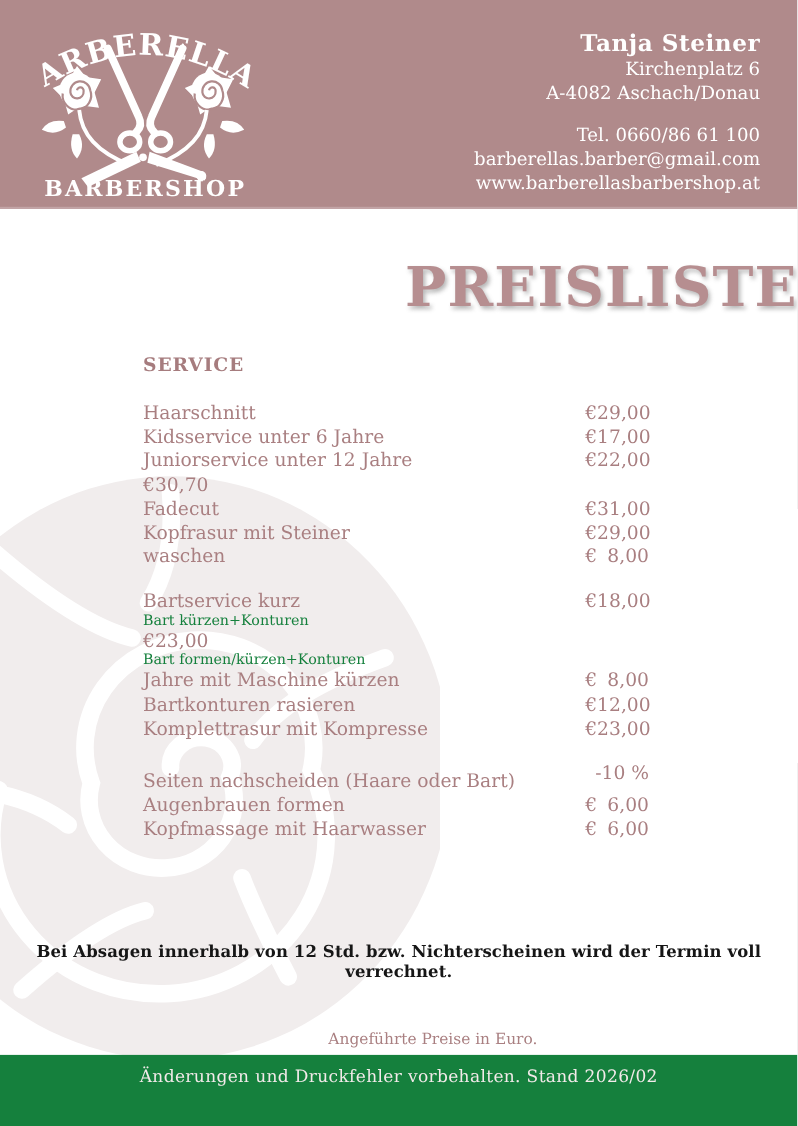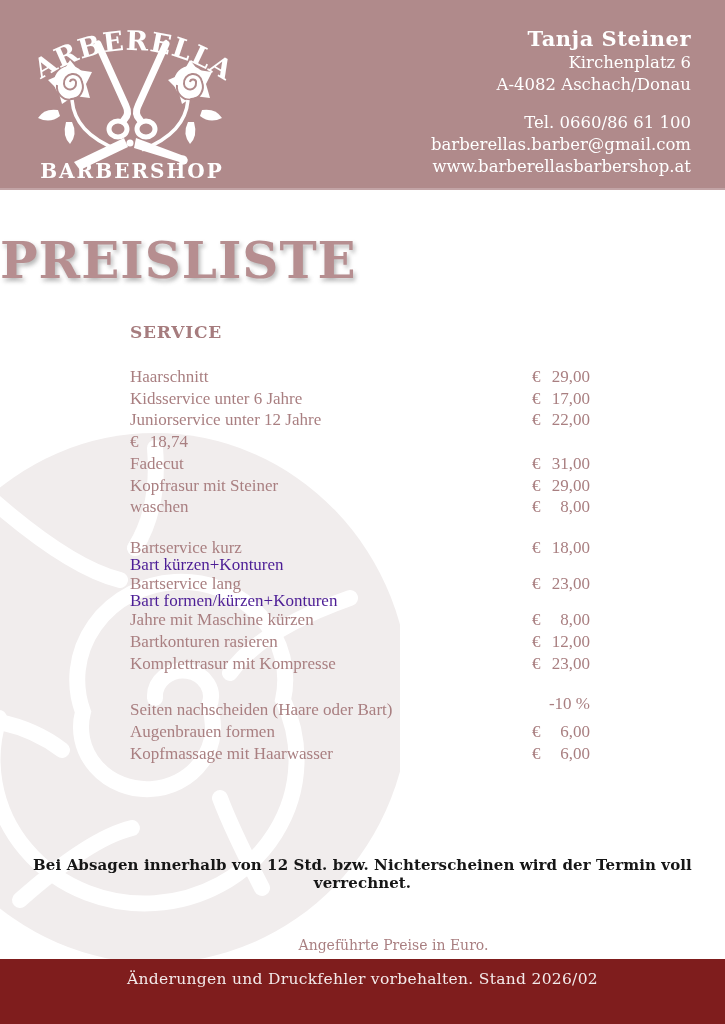--- a/index.html
+++ b/index.html
@@ -13,49 +13,49 @@
     position:absolute;top:0;left:0;right:0;height:190px;
     background:#b08a8b;border-bottom:2px solid #c2a4a6;box-sizing:border-box;
   }
   .logo{position:absolute;left:22px;top:10px;width:220px;height:172px;}
   .contact{position:absolute;right:34px;top:26px;text-align:right;color:#ffffff;}
   .contact .name{font-size:21px;font-weight:bold;letter-spacing:.5px;line-height:26px;}
   .contact .line{font-size:16.5px;line-height:22px;}
   .contact .gap{height:16px;}
   
   .title{
-    position:absolute;top:231px;left:0;width:100%;text-align:left;
+    position:absolute;top:231px;left:0;width:100%;text-align:right;
     font-size:50px;font-weight:bold;letter-spacing:1px;color:#b68e90;
     text-shadow:2px 3px 4px rgba(95,95,95,.45);z-index:2;
   }
   
   .watermark{position:absolute;left:-70px;top:418px;width:470px;height:545px;z-index:0;}
   
   .services{position:absolute;left:130px;top:322px;width:460px;z-index:1;}
   .services h2{
     font-size:17px;font-weight:bold;color:#a67c7e;letter-spacing:.8px;
     margin:0 0 24px 0;
   }
-  .group{margin-bottom:19px;font-family:Liberation Serif, serif;}
+  .group{margin-bottom:19px;}
   .row{display:flex;justify-content:space-between;align-items:baseline;
        font-size:17px;line-height:21.7px;color:#a97f81;}
   .svc{white-space:nowrap;}
   .price{display:flex;justify-content:space-between;width:58px;flex:none;}
-  .sub{font-size:17px;line-height:16.5px;color:#4c1d95;margin-top:-2px;}
+  .sub{font-size:13px;line-height:16.5px;color:#15803d;margin-top:-2px;}
   
   .note-cancel{
     position:absolute;top:856px;left:0;width:100%;text-align:center;
     font-size:15px;font-weight:bold;color:#161616;z-index:2;letter-spacing:.1px;
   }
   .note-prices{
     position:absolute;top:937px;left:0;width:100%;text-align:center;
     font-size:14px;color:#a97f81;z-index:2;padding-left:31px;
   }
   .footer{
-    position:absolute;bottom:0;left:0;right:0;height:65px;background:#7f1d1d;
+    position:absolute;bottom:0;left:0;right:0;height:65px;background:#15803d;
     color:#f3eaea;text-align:center;font-size:15.5px;padding-top:11px;
     box-sizing:border-box;z-index:3;letter-spacing:.3px;
   }
 </style>
 </head>
 <body>
 
 <div class="page">
 
   <div class="header">
@@ -151,21 +151,21 @@
           <div class="row">
             <span class="svc">Juniorservice unter 12 Jahre</span>
             <span class="price">
               <span>€</span>
               <span>22,00</span>
             </span>
           </div>
           <div class="row">
             <span class="price">
               <span>€</span>
-              <span>18,74</span>
+              <span>30,70</span>
             </span>
           </div>
           <div class="row">
             <span class="svc">Fadecut</span>
             <span class="price">
               <span>€</span>
               <span>31,00</span>
             </span>
           </div>
           <div class="row">
@@ -186,21 +186,20 @@
         <div class="group">
           <div class="row">
             <span class="svc">Bartservice kurz</span>
             <span class="price">
               <span>€</span>
               <span>18,00</span>
             </span>
           </div>
           <div class="sub">Bart kürzen+Konturen</div>
           <div class="row">
-            <span class="svc">Bartservice lang</span>
             <span class="price">
               <span>€</span>
               <span>23,00</span>
             </span>
           </div>
           <div class="sub">Bart formen/kürzen+Konturen</div>
           <div class="row">
             <span class="svc">Jahre mit Maschine kürzen</span>
             <span class="price">
               <span>€</span>

